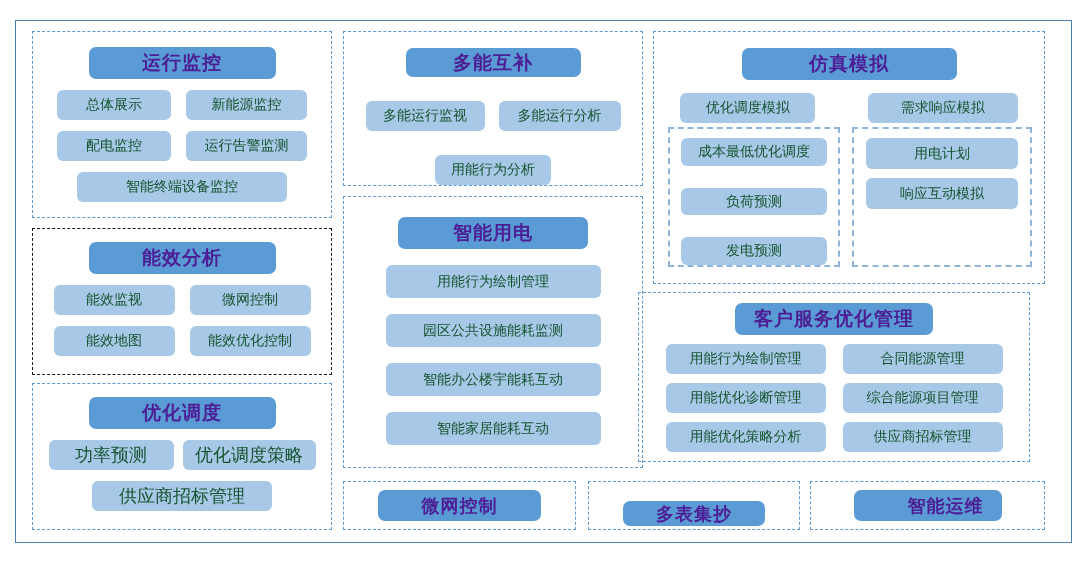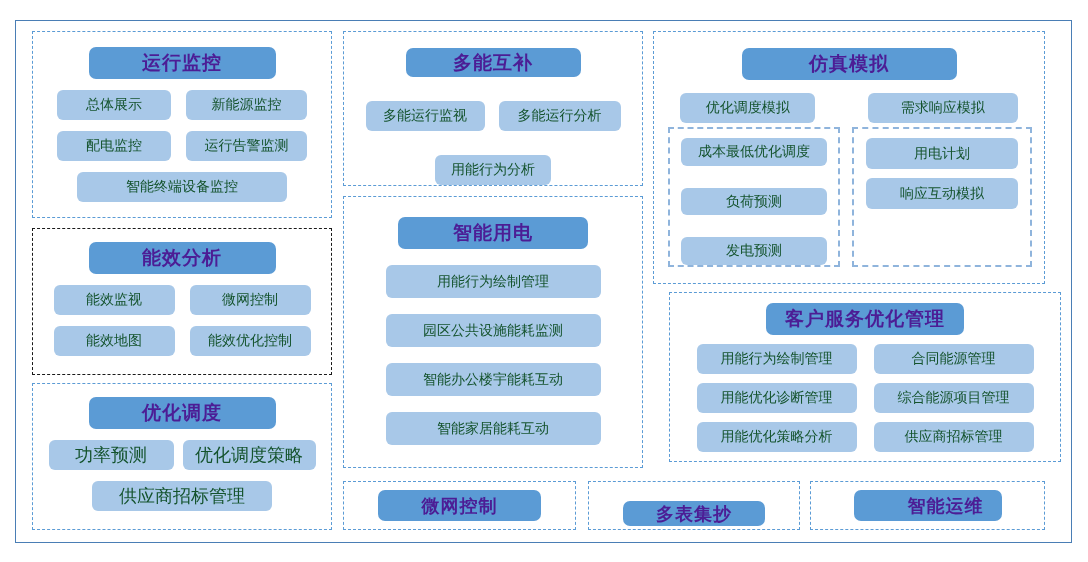--- a/index.html
+++ b/index.html
@@ -133,21 +133,21 @@
   #g-fzmn .toprow { display: flex; width: 100%; justify-content: space-around; margin-top: 13px; }
   #g-fzmn .toprow .item-pill { height: 30px; font-size: 14px; }
   #g-fzmn .p-a { width: 135px; }
   #g-fzmn .p-b { width: 150px; }
 
   #sg-left  { left: 14px;  top: 95px; width: 172px; height: 140px; gap: 13px; }
   #sg-right { left: 198px; top: 95px; width: 180px; height: 140px; }
   #sg-left .item-pill  { height: 31px; font-size: 14px; width: 146px; margin-top: 9px; }
   #sg-right .item-pill { height: 31px; font-size: 14px; width: 152px; margin-top: 9px; }
 
-  #g-khfw { left: 669px; top: 292px; width: 392px; height: 170px; }
+  #g-khfw { left: 638px; top: 292px; width: 392px; height: 170px; }
   #g-khfw .title-pill { width: 198px; height: 32px; font-size: 19px; margin-top: 10px; }
   #g-khfw .row { margin-top: 9px; }
   #g-khfw .item-pill { height: 30px; font-size: 14px; }
   #g-khfw .p-l { width: 160px; }
   #g-khfw .p-r { width: 160px; margin-left: 17px; }
 
   
   #g-wwkz { left: 343px; top: 481px; width: 233px; height: 49px; }
   #g-wwkz .title-pill { width: 163px; height: 31px; font-size: 18px; margin-top: 8px; }
 

